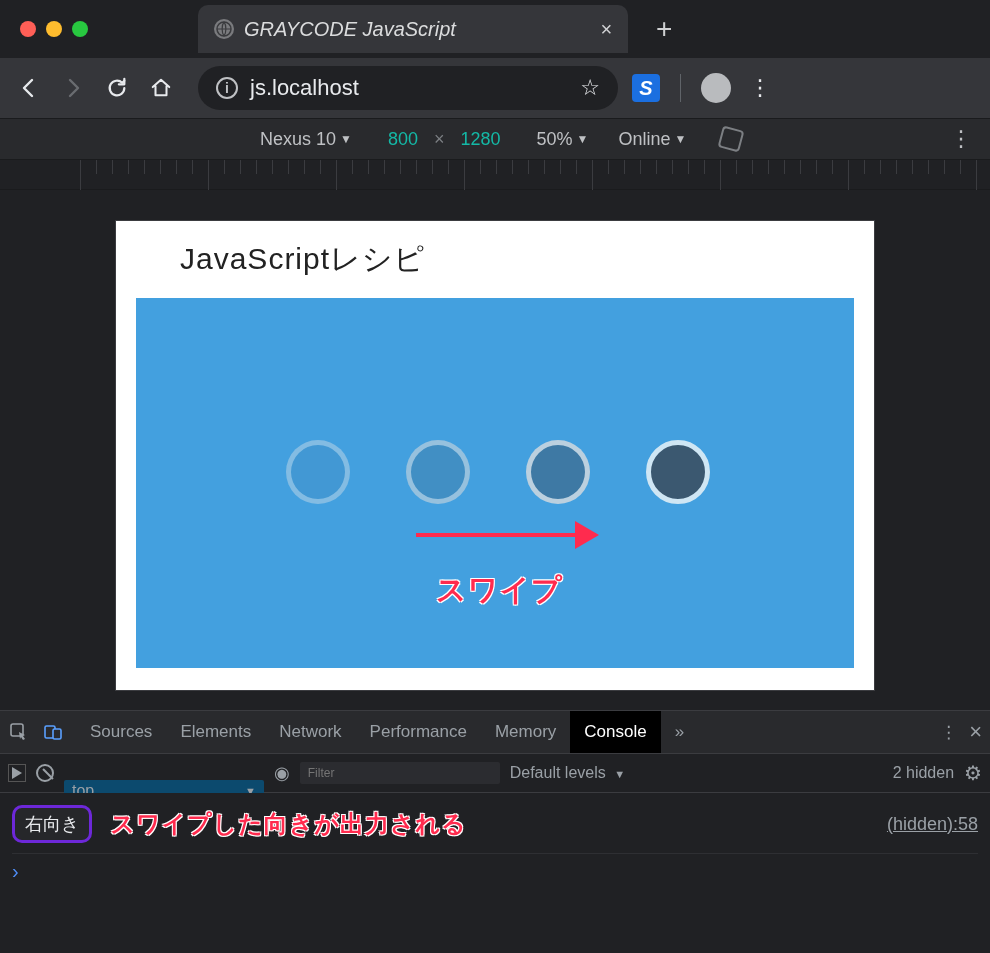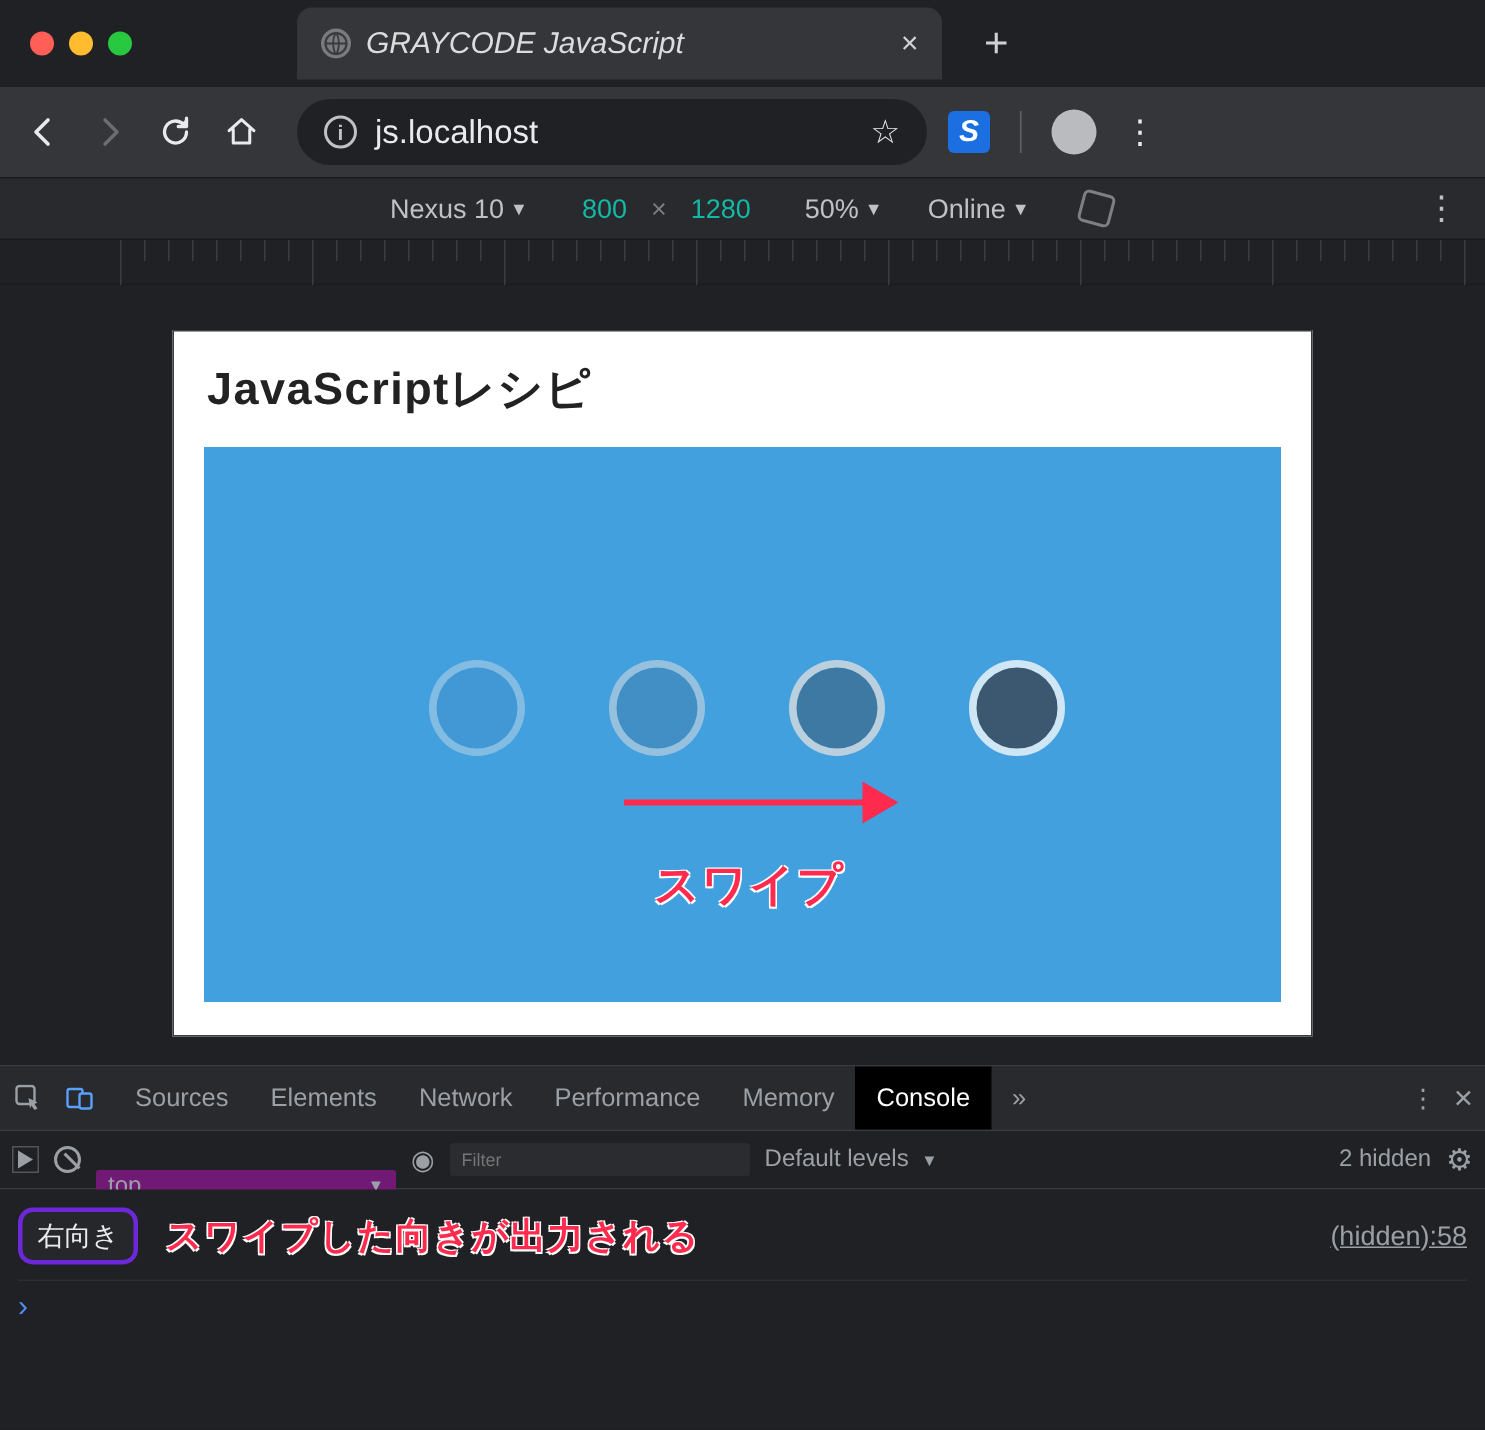--- a/index.html
+++ b/index.html
@@ -40,21 +40,21 @@
 .device-bar .menu { position:absolute; right:18px; font-size:22px; color:#bfc1c4; }
 
 
 .ruler { height: 30px; background: #202124; position: relative; border-bottom: 1px solid #1a1b1d; }
 .ruler .tick { position:absolute; top:0; width:1px; height:14px; background:#3b3c40; }
 .ruler .tick.long { height: 30px; }
 
 
 .viewport-area { background: #202124; height: 520px; display:flex; align-items:flex-start; justify-content:center; padding-top: 30px; position: relative; }
 .page-frame { width: 760px; background: #fff; color: #222; border: 1px solid #3b3c40; }
-.page-frame .heading { font-size: 30px; font-weight: 700; padding: 18px 22px; letter-spacing: 1px; }
+.page-frame .heading { font-size: 30px; font-weight: 400; padding: 18px 22px; letter-spacing: 1px; margin-left: 42px; }
 .page-frame .canvas { margin: 0 20px 22px 20px; height: 370px; background: #43a0df; position: relative; }
 
 
 .circle { position:absolute; top: 142px; width: 64px; height: 64px; border-radius:50%; border: 5px solid rgba(255,255,255,0.65); }
 .c1 { left: 150px; background: rgba(58,90,114,0.10); border-color: rgba(255,255,255,0.35); }
 .c2 { left: 270px; background: rgba(58,90,114,0.25); border-color: rgba(255,255,255,0.45); }
 .c3 { left: 390px; background: rgba(58,90,114,0.55); border-color: rgba(255,255,255,0.65); }
 .c4 { left: 510px; background: #3b5870; border-color: #cfe6f4; }
 
 
@@ -66,21 +66,21 @@
 .devtools { border-top: 1px solid #3b3c40; }
 .dt-tabs { display:flex; align-items:center; height:42px; background:#292a2d; font-size:17px; color:#9aa0a6; gap:0; padding:0 8px; }
 .dt-tabs .lead { display:flex; gap:12px; align-items:center; margin-right: 12px; }
 .dt-tabs .lead .ic { width:22px; height:22px; display:flex; align-items:center; justify-content:center; }
 .dt-tabs .tabbtn { padding: 0 14px; height:100%; display:flex; align-items:center; cursor:pointer; }
 .dt-tabs .tabbtn.active { background:#000; color:#fff; }
 .dt-tabs .spacer { flex:1; }
 .dt-tabs .rt { display:flex; gap:12px; align-items:center; color:#9aa0a6; }
 
 .dt-filter { display:flex; align-items:center; height:40px; background:#202124; border-top:1px solid #3b3c40; border-bottom:1px solid #3b3c40; font-size:16px; color:#9aa0a6; padding:0 8px; gap:10px; }
-.dt-filter .sel { background:#701a75; padding: 2px 8px; border-radius:2px; display:flex; align-items:center; gap:4px; min-width: 200px; justify-content:space-between;margin-top:36px; }
+.dt-filter .sel { background:#0c4a6e; padding: 2px 8px; border-radius:2px; display:flex; align-items:center; gap:4px; min-width: 200px; justify-content:space-between;margin-top:36px; }
 .dt-filter input { background:#2b2c30; border:none; color:#9aa0a6; padding:4px 8px; font-size:12px; width: 200px; border-radius:2px; outline:none; }
 .dt-filter .hidden-ct { margin-left:auto; display:flex; align-items:center; gap:10px; }
 
 .dt-output { background:#202124; min-height: 70px; padding: 8px 12px; position: relative; font-size:18px; }
 .log-row { display:flex; align-items:center; justify-content:space-between; border-bottom:1px solid #2e2f33; padding: 4px 0 10px 0; }
 .pill { border: 3px solid #6d28d9; border-radius: 10px; padding: 4px 10px; color:#e8eaed; font-size:18px; background:#26272a; }
 .log-annot { color:#ff2b4e; font-size:24px; font-weight:800; text-shadow:-1px -1px 0 #fff,1px -1px 0 #fff,-1px 1px 0 #fff,1px 1px 0 #fff; margin-left: 18px; letter-spacing:1px; }
 .src { color:#9aa0a6; text-decoration: underline; font-size:18px; }
 .prompt { color:#4f8df6; font-size:20px; padding-top:6px; }
 .gear { font-size:20px; }

